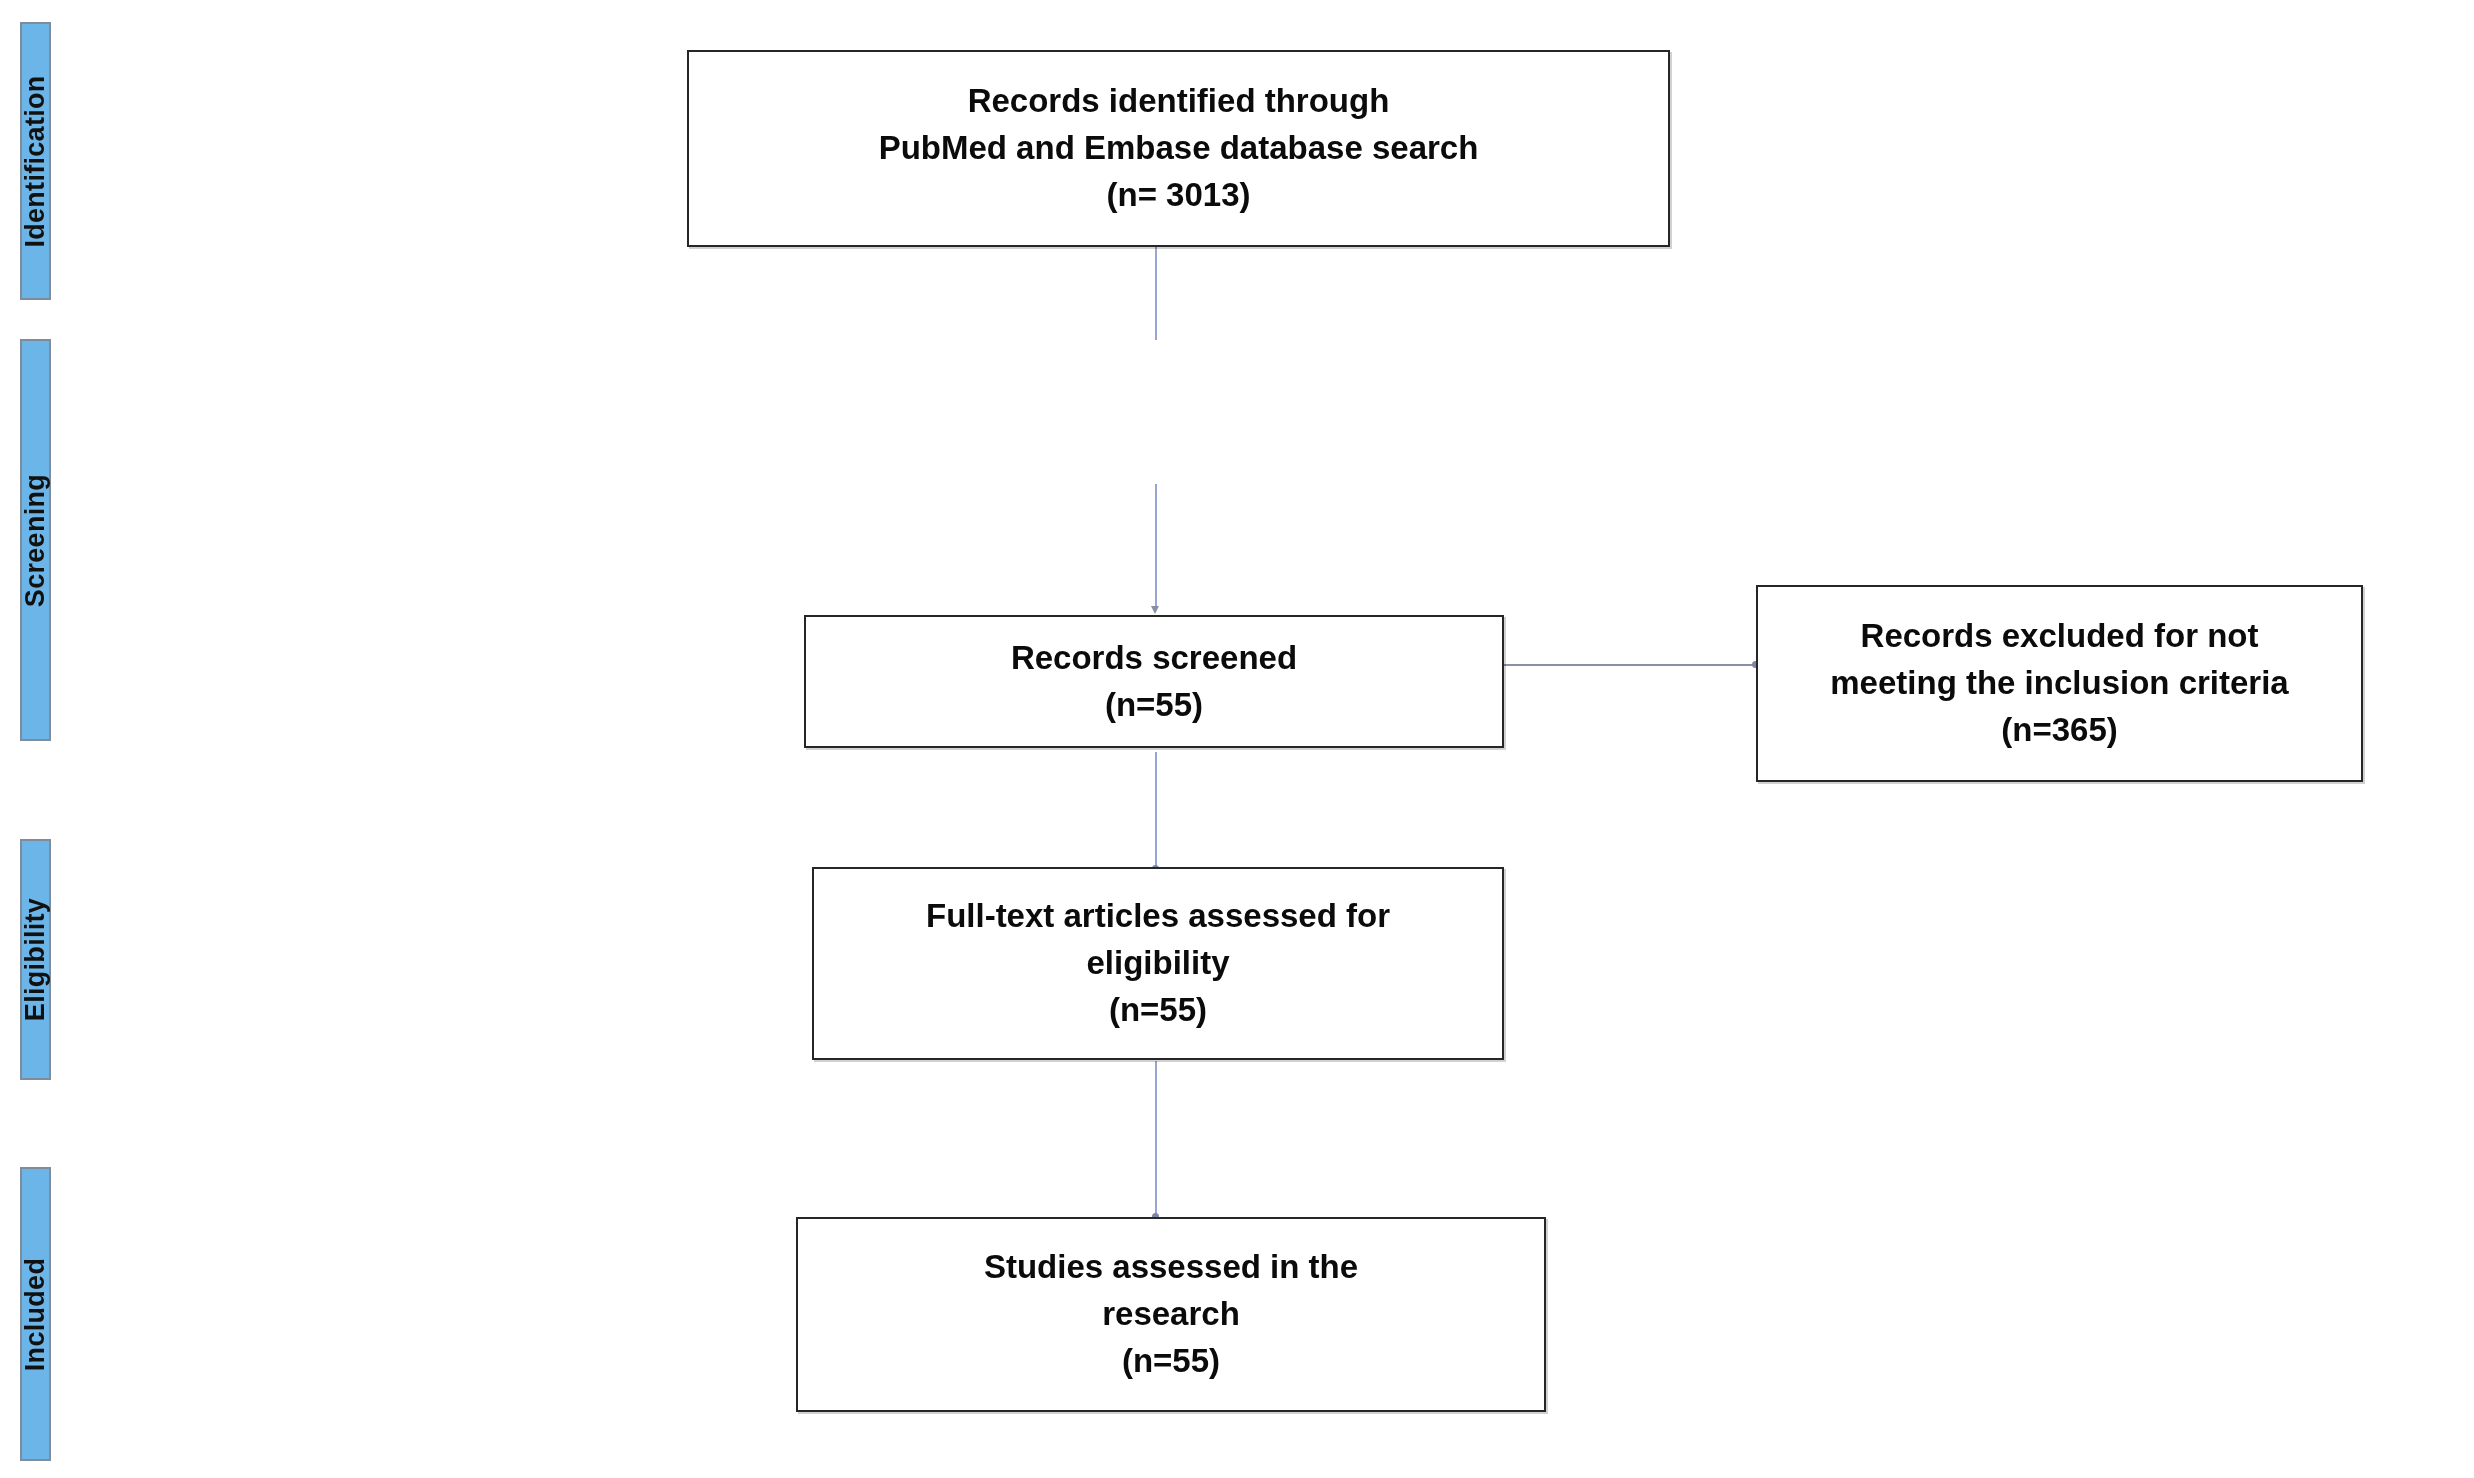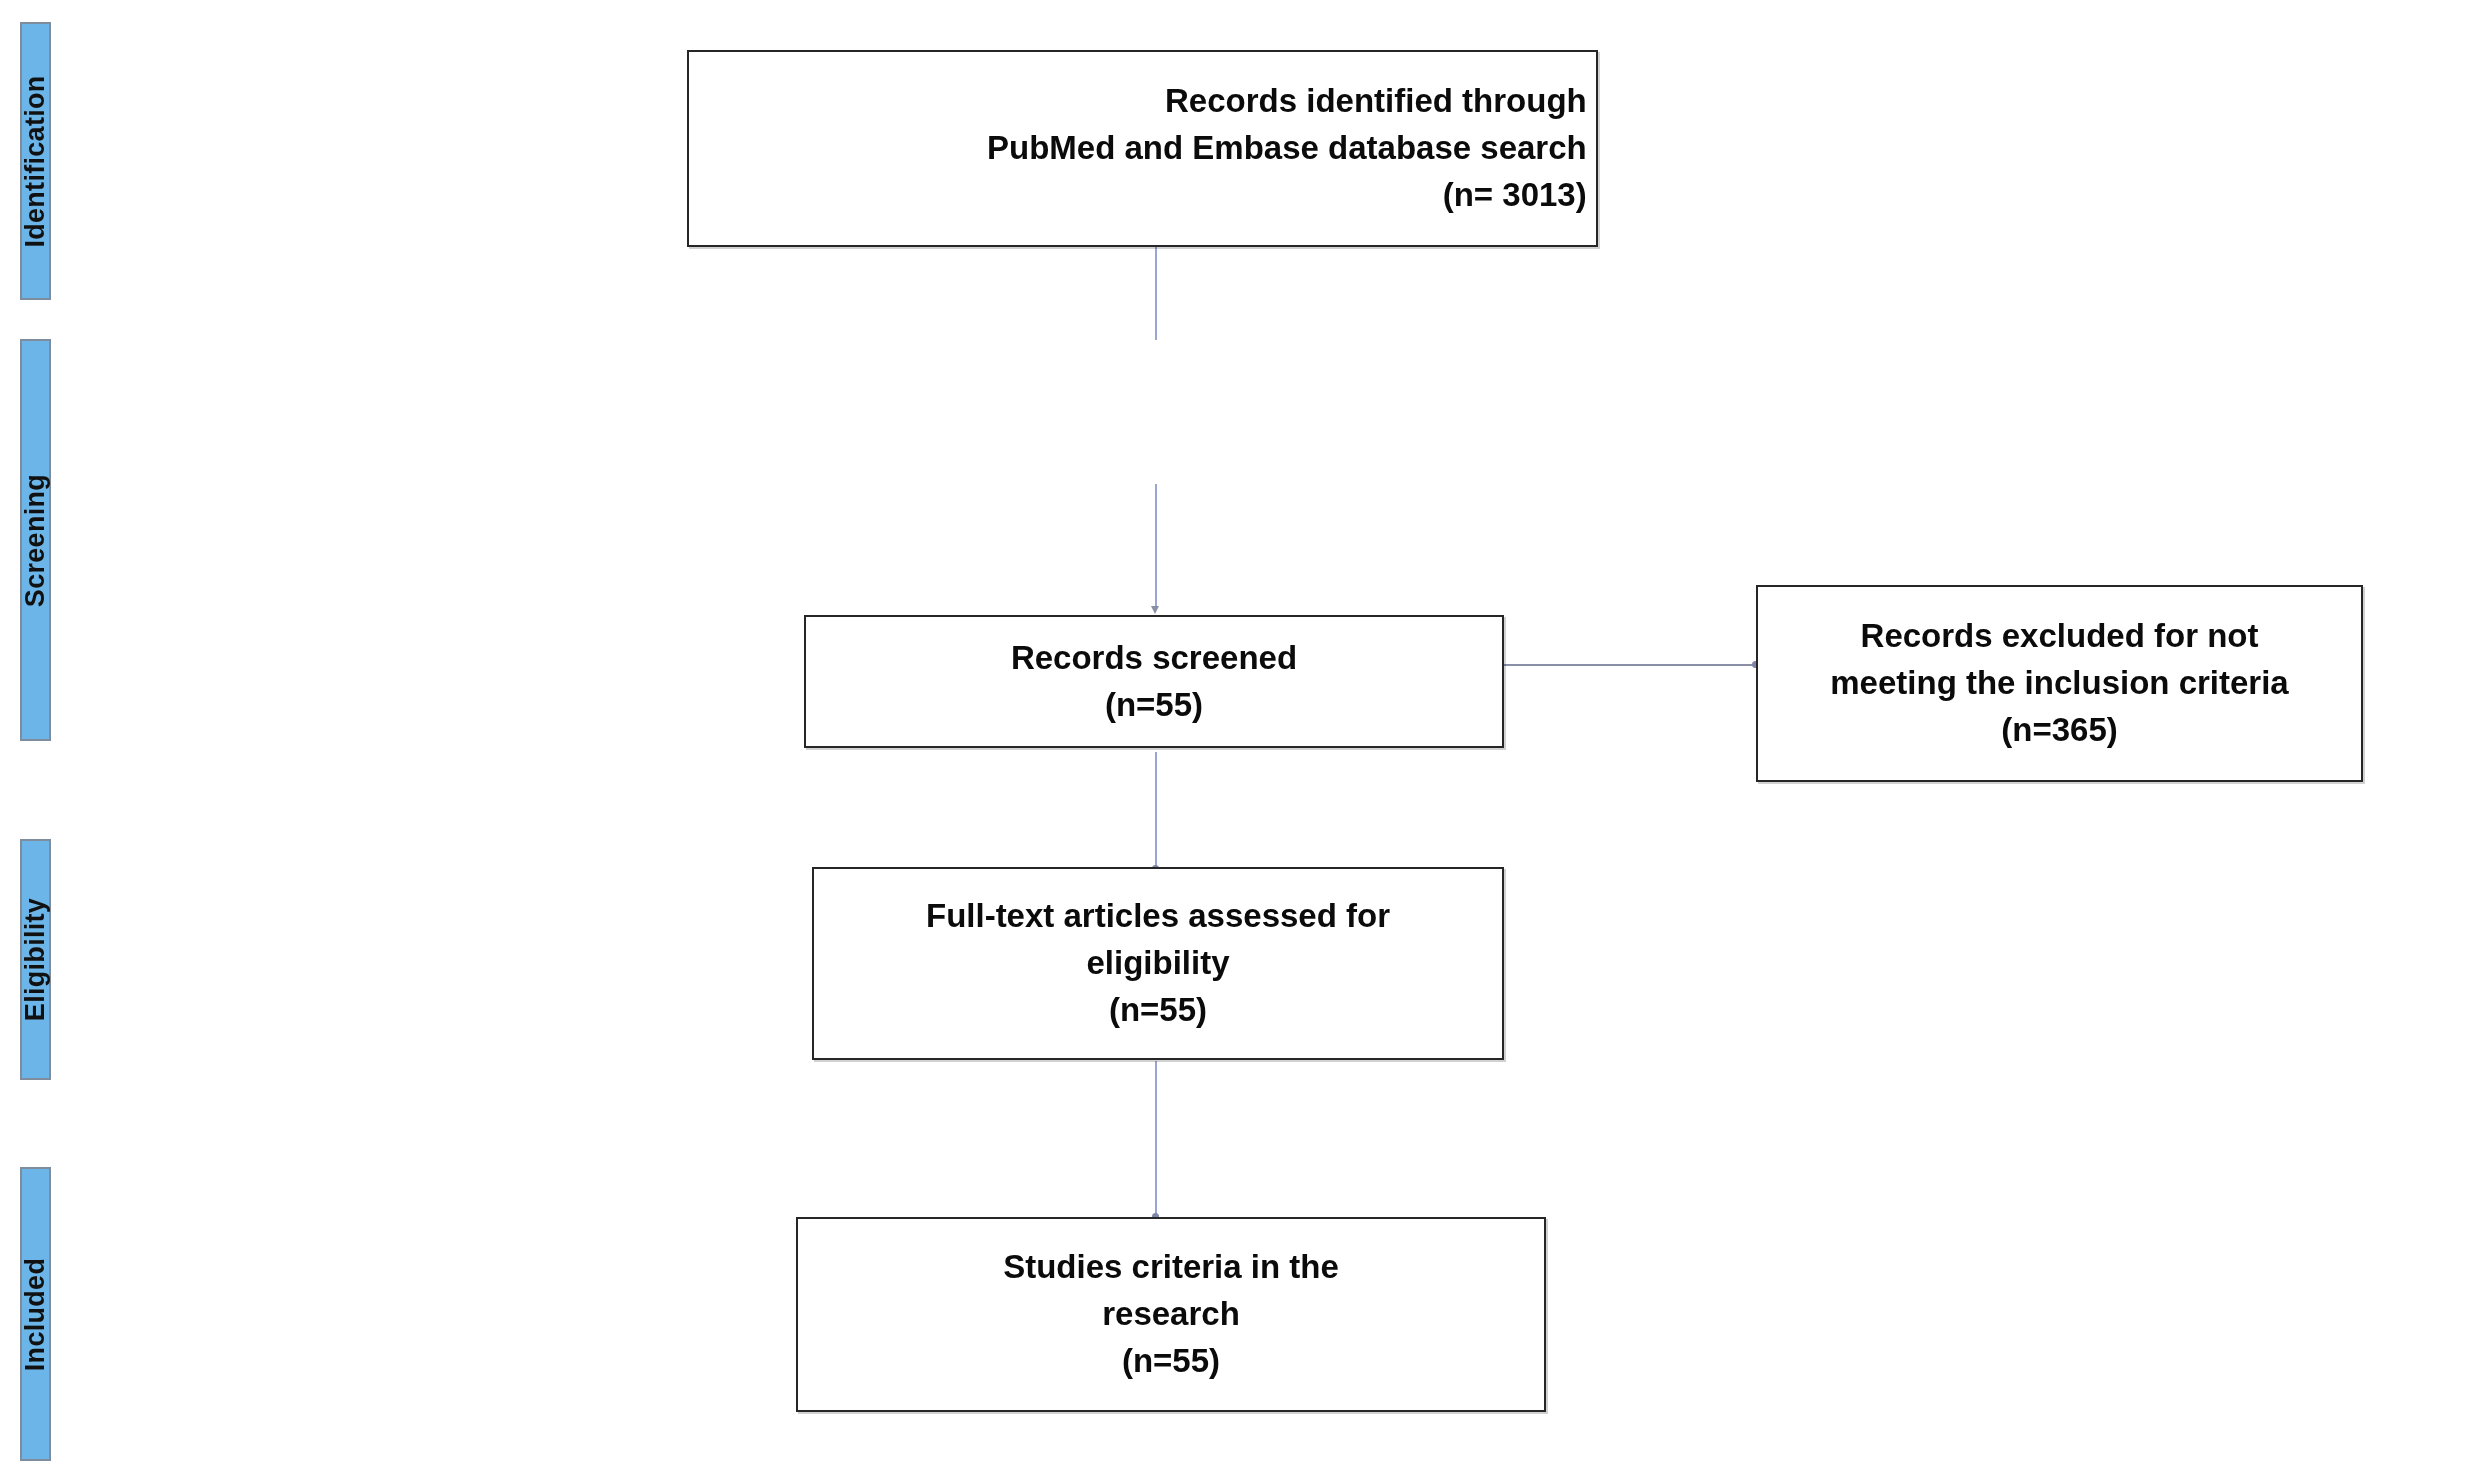--- a/index.html
+++ b/index.html
@@ -112,21 +112,21 @@
 
   <div class="conn-h" style="left:1504px; top:664px; width:253px;"></div>
   <div class="arrow-dot" style="left:1752px; top:661px;"></div>
 
   <div class="conn-v" style="left:1155px; top:752px; height:119px;"></div>
   <div class="arrow-dot" style="left:1152px; top:865px;"></div>
 
   <div class="conn-v" style="left:1155px; top:1061px; height:159px;"></div>
   <div class="arrow-dot" style="left:1152px; top:1213px;"></div>
 
-  <div class="flow-box" style="left:687px; top:50px; width:911px; height:197px;align-items:flex-end;">
+  <div class="flow-box" style="left:687px; top:50px; width:983px; height:197px;">
     <div class="line">Records identified through</div>
     <div class="line">PubMed and Embase database search</div>
     <div class="line">(n= 3013)</div>
   </div>
 
 
   <div class="flow-box" style="left:804px; top:615px; width:700px; height:133px;">
     <div class="line">Records screened</div>
     <div class="line">(n=55)</div>
   </div>
@@ -137,19 +137,19 @@
     <div class="line">(n=365)</div>
   </div>
 
   <div class="flow-box" style="left:812px; top:867px; width:692px; height:193px;justify-content:center;">
     <div class="line">Full-text articles assessed for</div>
     <div class="line">eligibility</div>
     <div class="line">(n=55)</div>
   </div>
 
   <div class="flow-box" style="left:796px; top:1217px; width:750px; height:195px;">
-    <div class="line">Studies criteria in the</div>
+    <div class="line">Studies assessed in the</div>
     <div class="line">research</div>
     <div class="line">(n=55)</div>
   </div>
 
 </div>
 
 
 </body></html>

